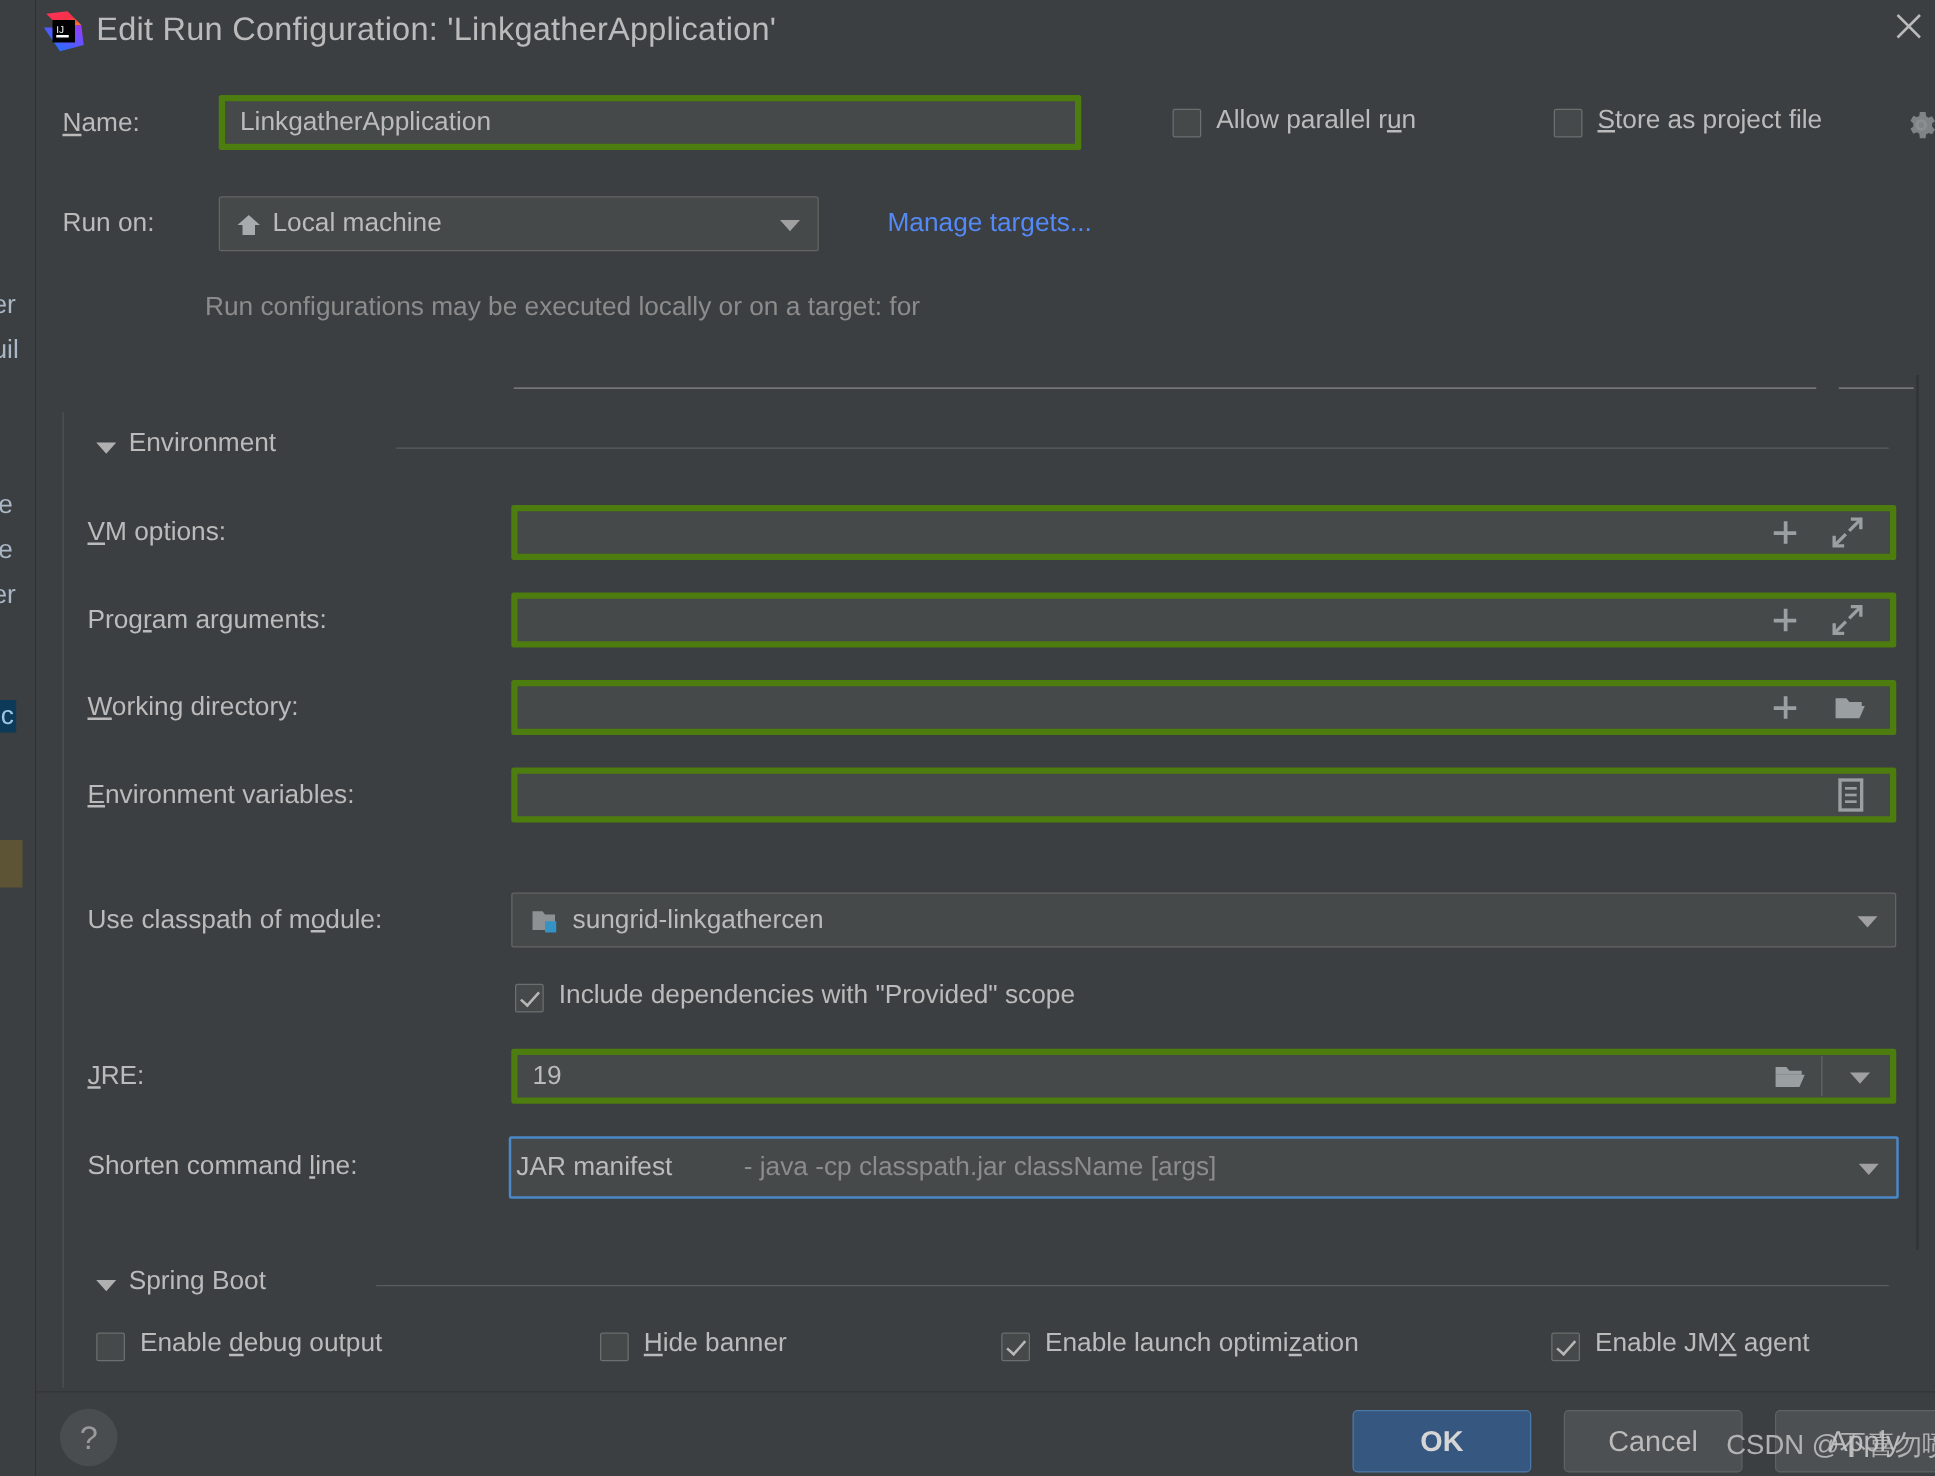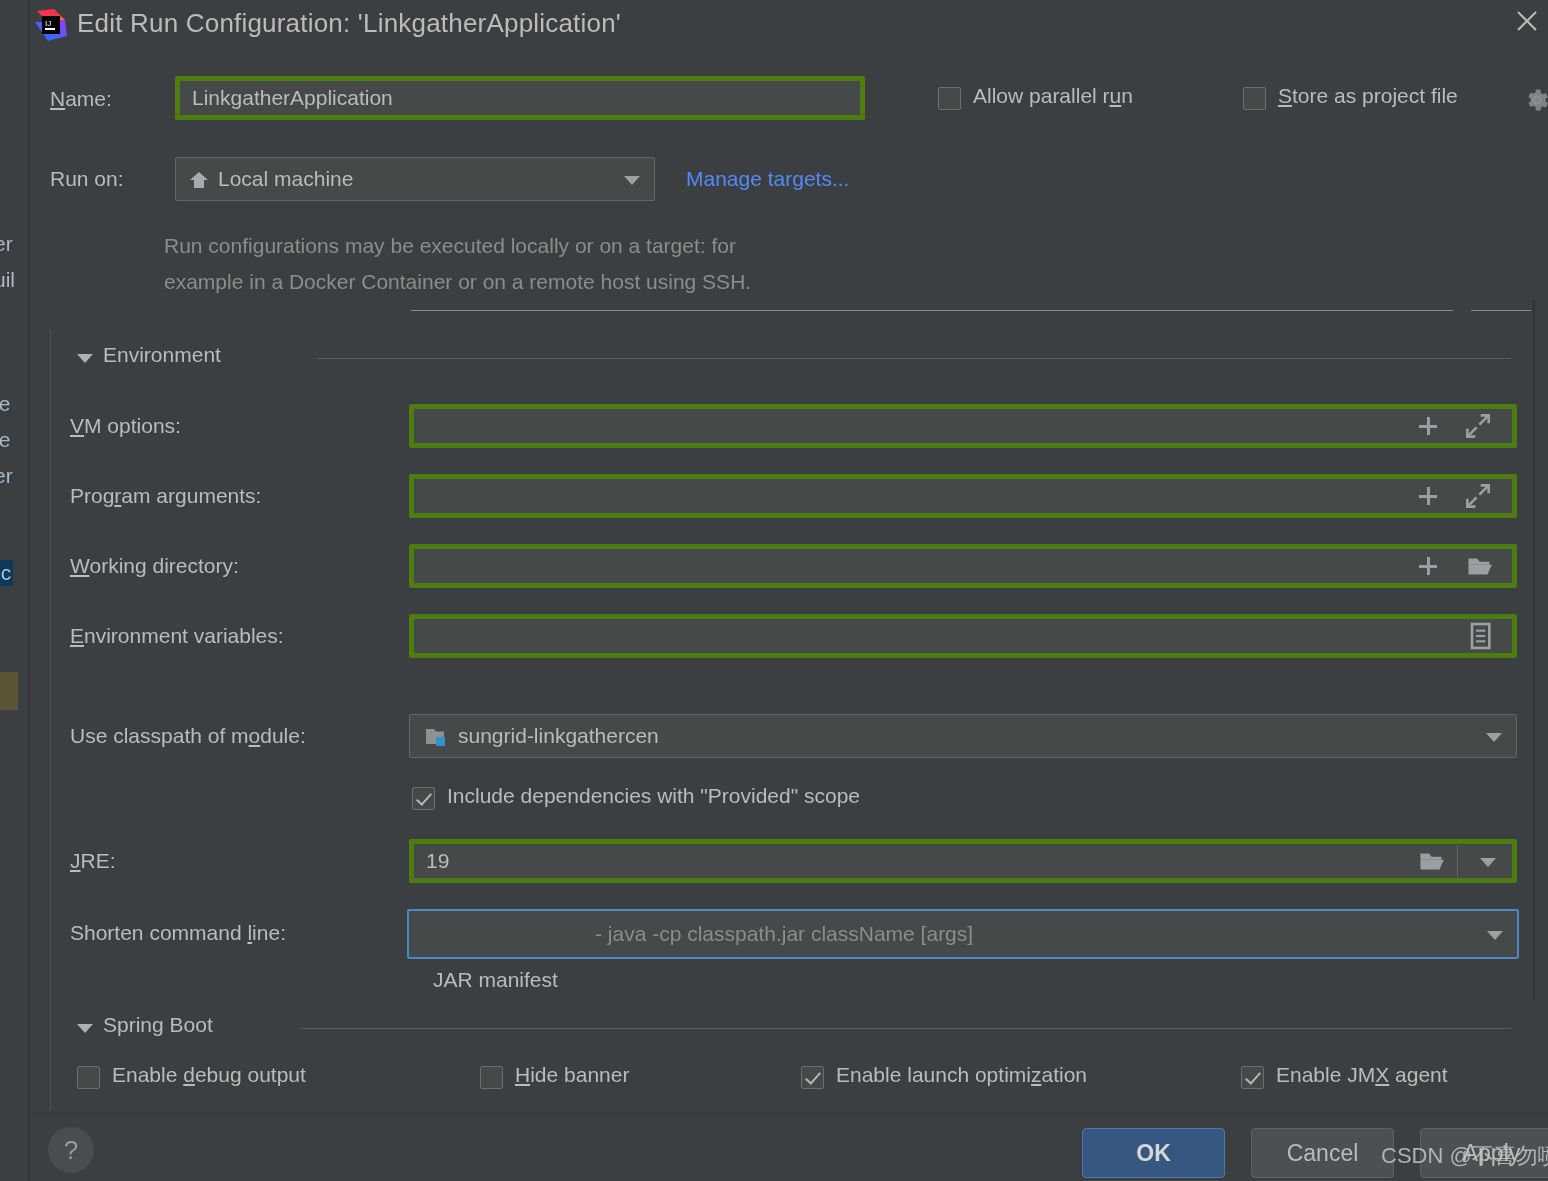--- a/index.html
+++ b/index.html
@@ -97,20 +97,21 @@
     width: 0; height: 0;
     border-left: 8px solid transparent;
     border-right: 8px solid transparent;
     border-top: 9px solid #a0a0a0;
   }
 
   
   .link {
     position: absolute; font-size: 21px; color: #548af7; cursor: pointer;
     white-space: nowrap;
+    margin-left: 24px;
   }
 
   
   .desc {
     position: absolute; font-size: 21px; color: #8c8c8c;
     line-height: 36px; white-space: nowrap;
   }
 
   
   .section { position: absolute; height: 30px; }
@@ -287,21 +288,20 @@
   <div class="combo" style="left:146px; top:157px; width:480px;">
     <svg style="position:absolute; left:12px; top:11px; width:22px; height:22px;" viewBox="0 0 22 22">
       <path d="M11 3 L20 11 H16 V19 H6 V11 H2 Z" fill="#a8abad"></path>
     </svg>
     <div class="cval" style="left:42px;">Local machine</div>
     <div class="caret"></div>
   </div>
   <div class="link" style="left:657px; top:167px;">Manage targets...</div>
 
   <div class="desc" style="left:135px; top:228px;">Run configurations may be executed locally or on a target: for</div>
-  <div class="desc" style="left:135px; top:264px;">example in a Docker Container or on a remote host using SSH.</div>
 
   <div id="top-rule"></div>
   <div id="top-rule-2"></div>
 
   <div class="section" style="left:48px; top:343px; width:1450px;">
     <div class="sec-arrow"></div>
     <div class="sec-title">Environ<span class="mn">m</span>ent</div>
     <div class="sec-rule" style="left:240px; right:16px;"></div>
   </div>
 
@@ -373,21 +373,21 @@
     <svg class="fbtn" style="right:62px;" viewBox="0 0 26 24">
       <path d="M2 6 h7 l2 2.5 h8 V11 H2 Z" fill="#9aa0a2"></path>
       <path d="M2 11 h19 l-3.5 8 H2 Z" fill="#9aa0a2"></path>
     </svg>
     <div style="position:absolute; right:54px; top:1px; bottom:1px; width:1px; background:#646464;"></div>
     <div class="caret" style="right:16px;"></div>
   </div>
 
   <div class="lbl" style="left:41px; top:921px;">Shorten command <span class="mn">l</span>ine:</div>
   <div class="combo focused" style="left:378px; top:909px; width:1112px; height:50px; border:2px solid #4a88c7;">
-    <div class="cval" style="left:24px;margin-top:46px;">JAR manifest</div>
+    <div class="cval" style="left:4px;">JAR manifest</div>
     <div class="cval" style="left:186px; color:#8c8c8c;">- java -cp classpath.jar className [args]</div>
     <div class="caret"></div>
   </div>
 
   <div class="section" style="left:48px; top:1013px; width:1450px;">
     <div class="sec-arrow"></div>
     <div class="sec-title">Sprin<span class="mn">g</span> Boot</div>
     <div class="sec-rule" style="left:224px; right:16px;"></div>
   </div>
 

